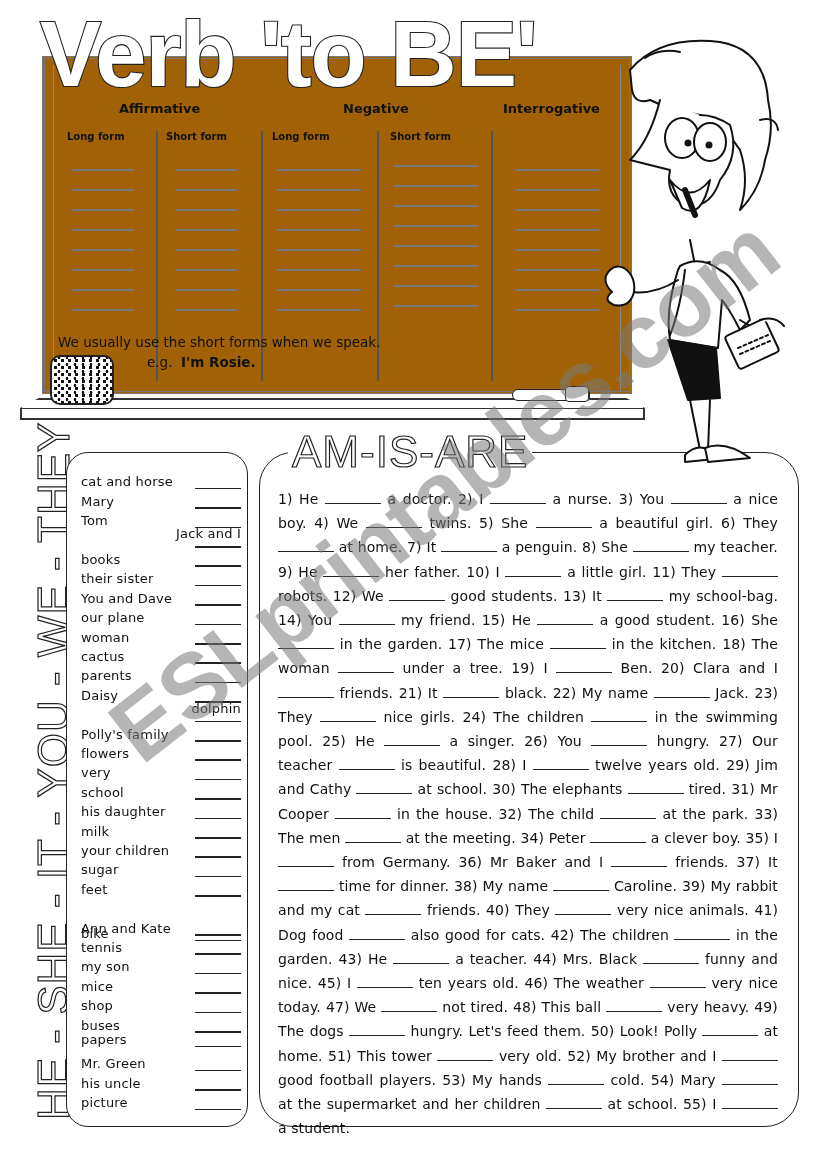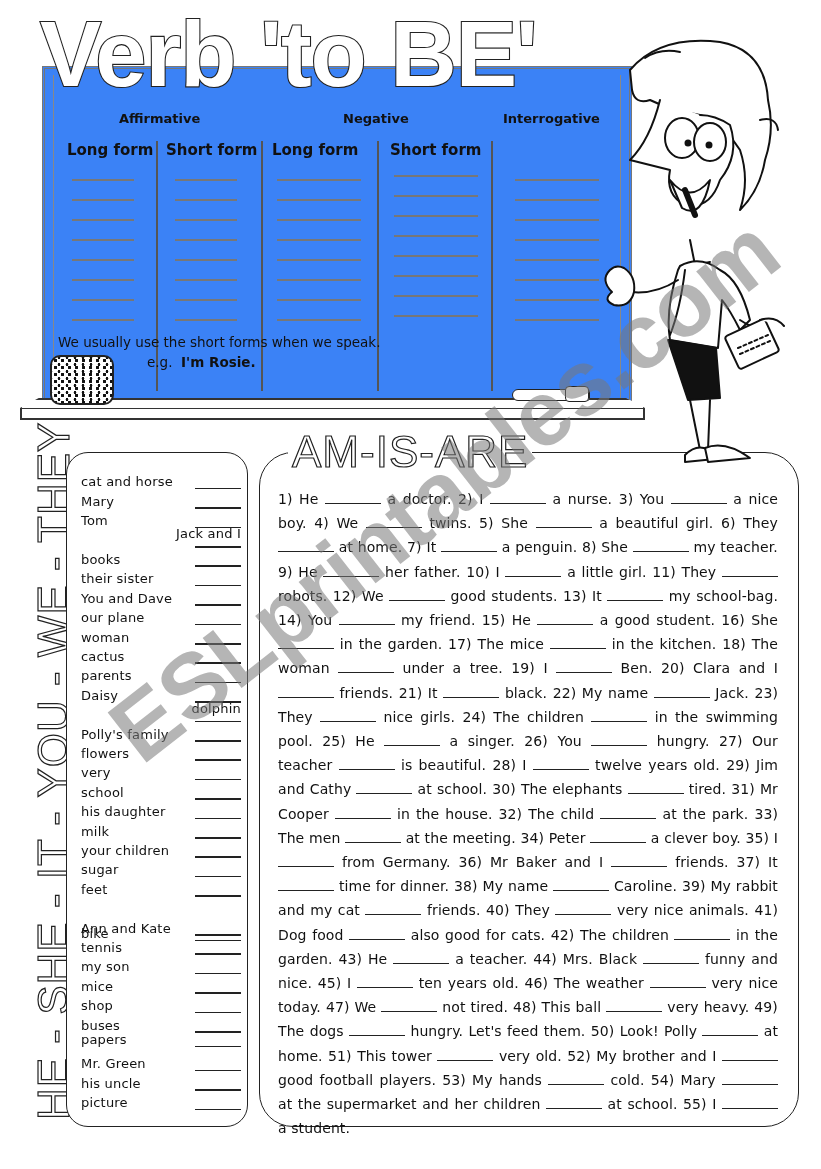--- a/index.html
+++ b/index.html
@@ -11,33 +11,33 @@
       position: absolute; left: 40px; top: 8px; z-index: 5;
       font-family: "Liberation Sans", sans-serif; font-weight: 900;
       font-size: 92px; letter-spacing: -1px; line-height: 1;
       color: #fff;
       -webkit-text-stroke: 2.2px #222;
       paint-order: stroke fill;
     }
 
     
     .board {
-      position: absolute; left: 42px; top: 66px; width: 590px; height: 338px;
-      border: 3px double #777; background: #3b82f6;
+      position: absolute; left: 42px; top: 56px; width: 590px; height: 338px;
+      border: 3px double #777; background: #a16207;
     }
     .board-inner {
       position: absolute; left: 8px; top: 6px; right: 8px; bottom: 0;
       border-left: 1px solid #888; border-right: 1px solid #888;
     }
     .group-heading {
       position: absolute; top: 42px; font-weight: bold; font-size: 13px;
       font-family: "DejaVu Sans", sans-serif;
     }
     .col-heading {
-      position: absolute; top: 72px; font-weight: bold; font-size: 15px;
+      position: absolute; top: 72px; font-weight: bold; font-size: 10px;
       font-family: "DejaVu Sans", sans-serif;
     }
     .col-sep {
       position: absolute; top: 72px; width: 2px; height: 250px; background: #555;
     }
     .col-lines { position: absolute; top: 110px; }
     .col-lines .ln {
       height: 2px; background: #777; margin-bottom: 18px;
     }
     .board-note {

